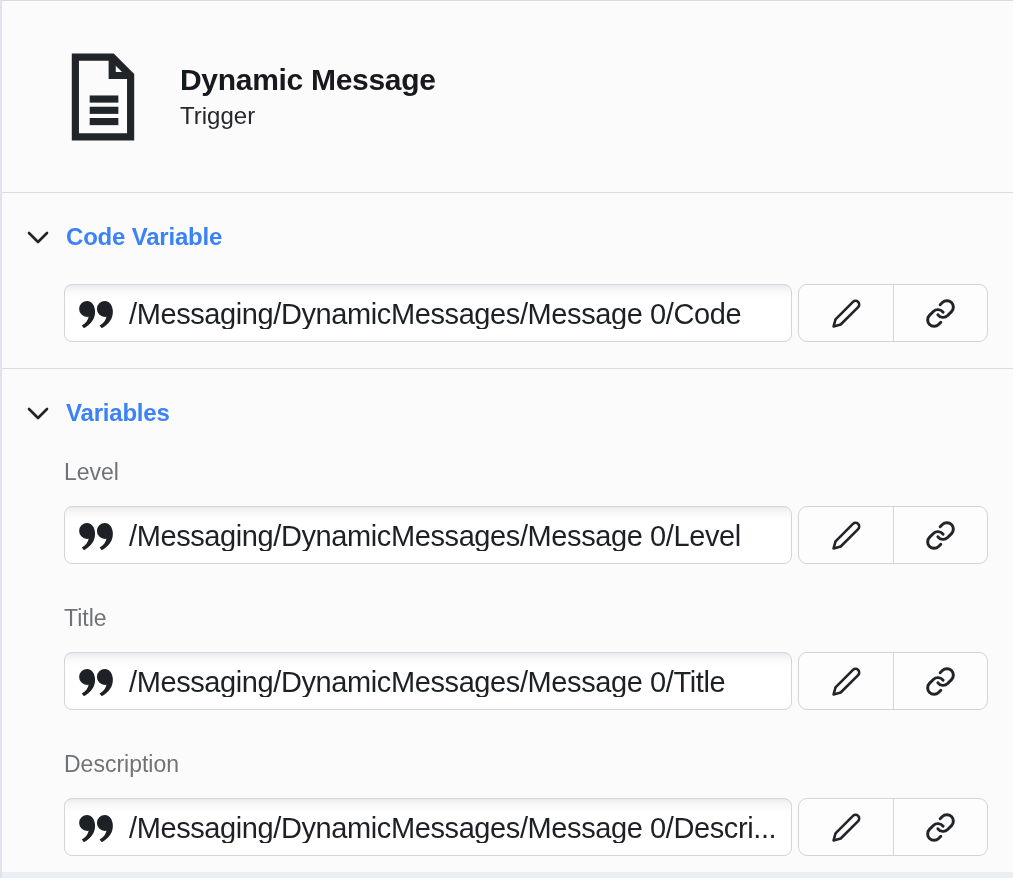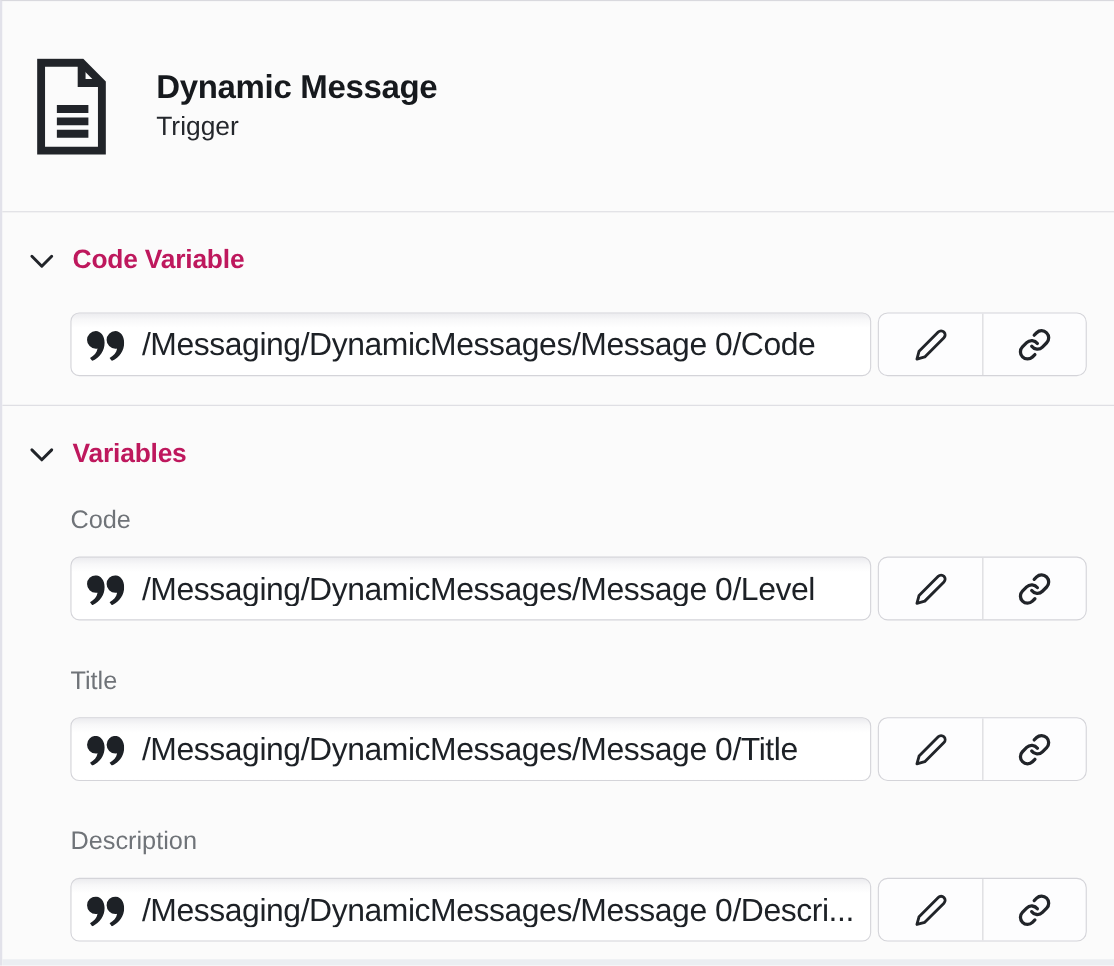--- a/index.html
+++ b/index.html
@@ -11,35 +11,35 @@
     border-top:1px solid #d9d9de;
     border-left:2px solid #e2e2ea;
     font-family:"Liberation Sans","DejaVu Sans",sans-serif;
     color:#1d2126;
     overflow:hidden;
   }
   
   .hdr {
     height:192px;
     display:flex; align-items:center;
-    padding-left:28px;
+    padding-left:66px;
     border-bottom:1px solid #dcdce1;
     box-sizing:border-box;
   }
   .hdr-icon { flex:0 0 auto; margin-right:42px; display:flex; }
   .hdr-text { display:flex; flex-direction:column; }
   .hdr-title { font-size:30px; font-weight:700; color:#16191d; letter-spacing:-0.3px; line-height:1.1; }
   .hdr-sub   { font-size:24px; color:#24272c; margin-top:7px; line-height:1.1; }
 
   
   .section { border-bottom:1px solid #dcdce1; padding:30px 25px 26px 24px; box-sizing:border-box; }
   .section:last-of-type { border-bottom:1px solid #000000; }
   .sec-header { display:flex; align-items:center; gap:16px; height:28px; }
   .chev-btn { width:24px; height:24px; display:flex; align-items:center; justify-content:center; cursor:pointer; background:none; border:none; padding:0; }
-  .sec-title { font-size:24px; font-weight:700; color:#be185d; letter-spacing:-0.2px; }
+  .sec-title { font-size:24px; font-weight:700; color:#3b82f6; letter-spacing:-0.2px; }
   .sec-fields { margin-left:38px; margin-top:33px; }
   .field + .field { margin-top:42px; }
   .field-label { font-size:23px; color:#6f7378; margin:0 0 22px 0; line-height:1.05; }
   .field:first-child .field-label { margin-top:13px; }
 
   
   .row { display:flex; align-items:stretch; height:58px; }
   .path-input {
     flex:1 1 auto; min-width:0;
     box-sizing:border-box;
@@ -149,21 +149,21 @@
     <div class="sec-header">
       <button class="chev-btn">
         <svg width="22" height="13" viewBox="0 0 22 13" fill="none" stroke="#212429" stroke-width="2.7" stroke-linecap="round" stroke-linejoin="round">
           <polyline points="2,2 11,11 20,2"></polyline>
         </svg>
       </button>
       <span class="sec-title">Variables</span>
     </div>
     <div class="sec-fields">
   <div class="field">
-    <div class="field-label">Code</div>
+    <div class="field-label">Level</div>
     <div class="row">
       <div class="path-input">
         <span class="quote">
           <svg width="34" height="27" viewBox="0 0 27.5 22" fill="#1d2126">
             <path d="M6.5 0a6.5 6.5 0 0 0 0 13c.45 0 .9-.05 1.3-.13C7.2 15.9 5.3 18.2 2.2 19.9l1.7 2.3C9.6 19.2 13 14.7 13 8.6 13 3.8 10.1 0 6.5 0z"></path>
             <path d="M21 0a6.5 6.5 0 0 0 0 13c.45 0 .9-.05 1.3-.13-.6 3.03-2.5 5.33-5.6 7.03l1.7 2.3c5.7-3 9.1-7.5 9.1-13.6C27.5 3.8 24.6 0 21 0z"></path>
           </svg>
         </span>
         <span class="path-text">/Messaging/DynamicMessages/Message 0/Level</span>
       </div>

